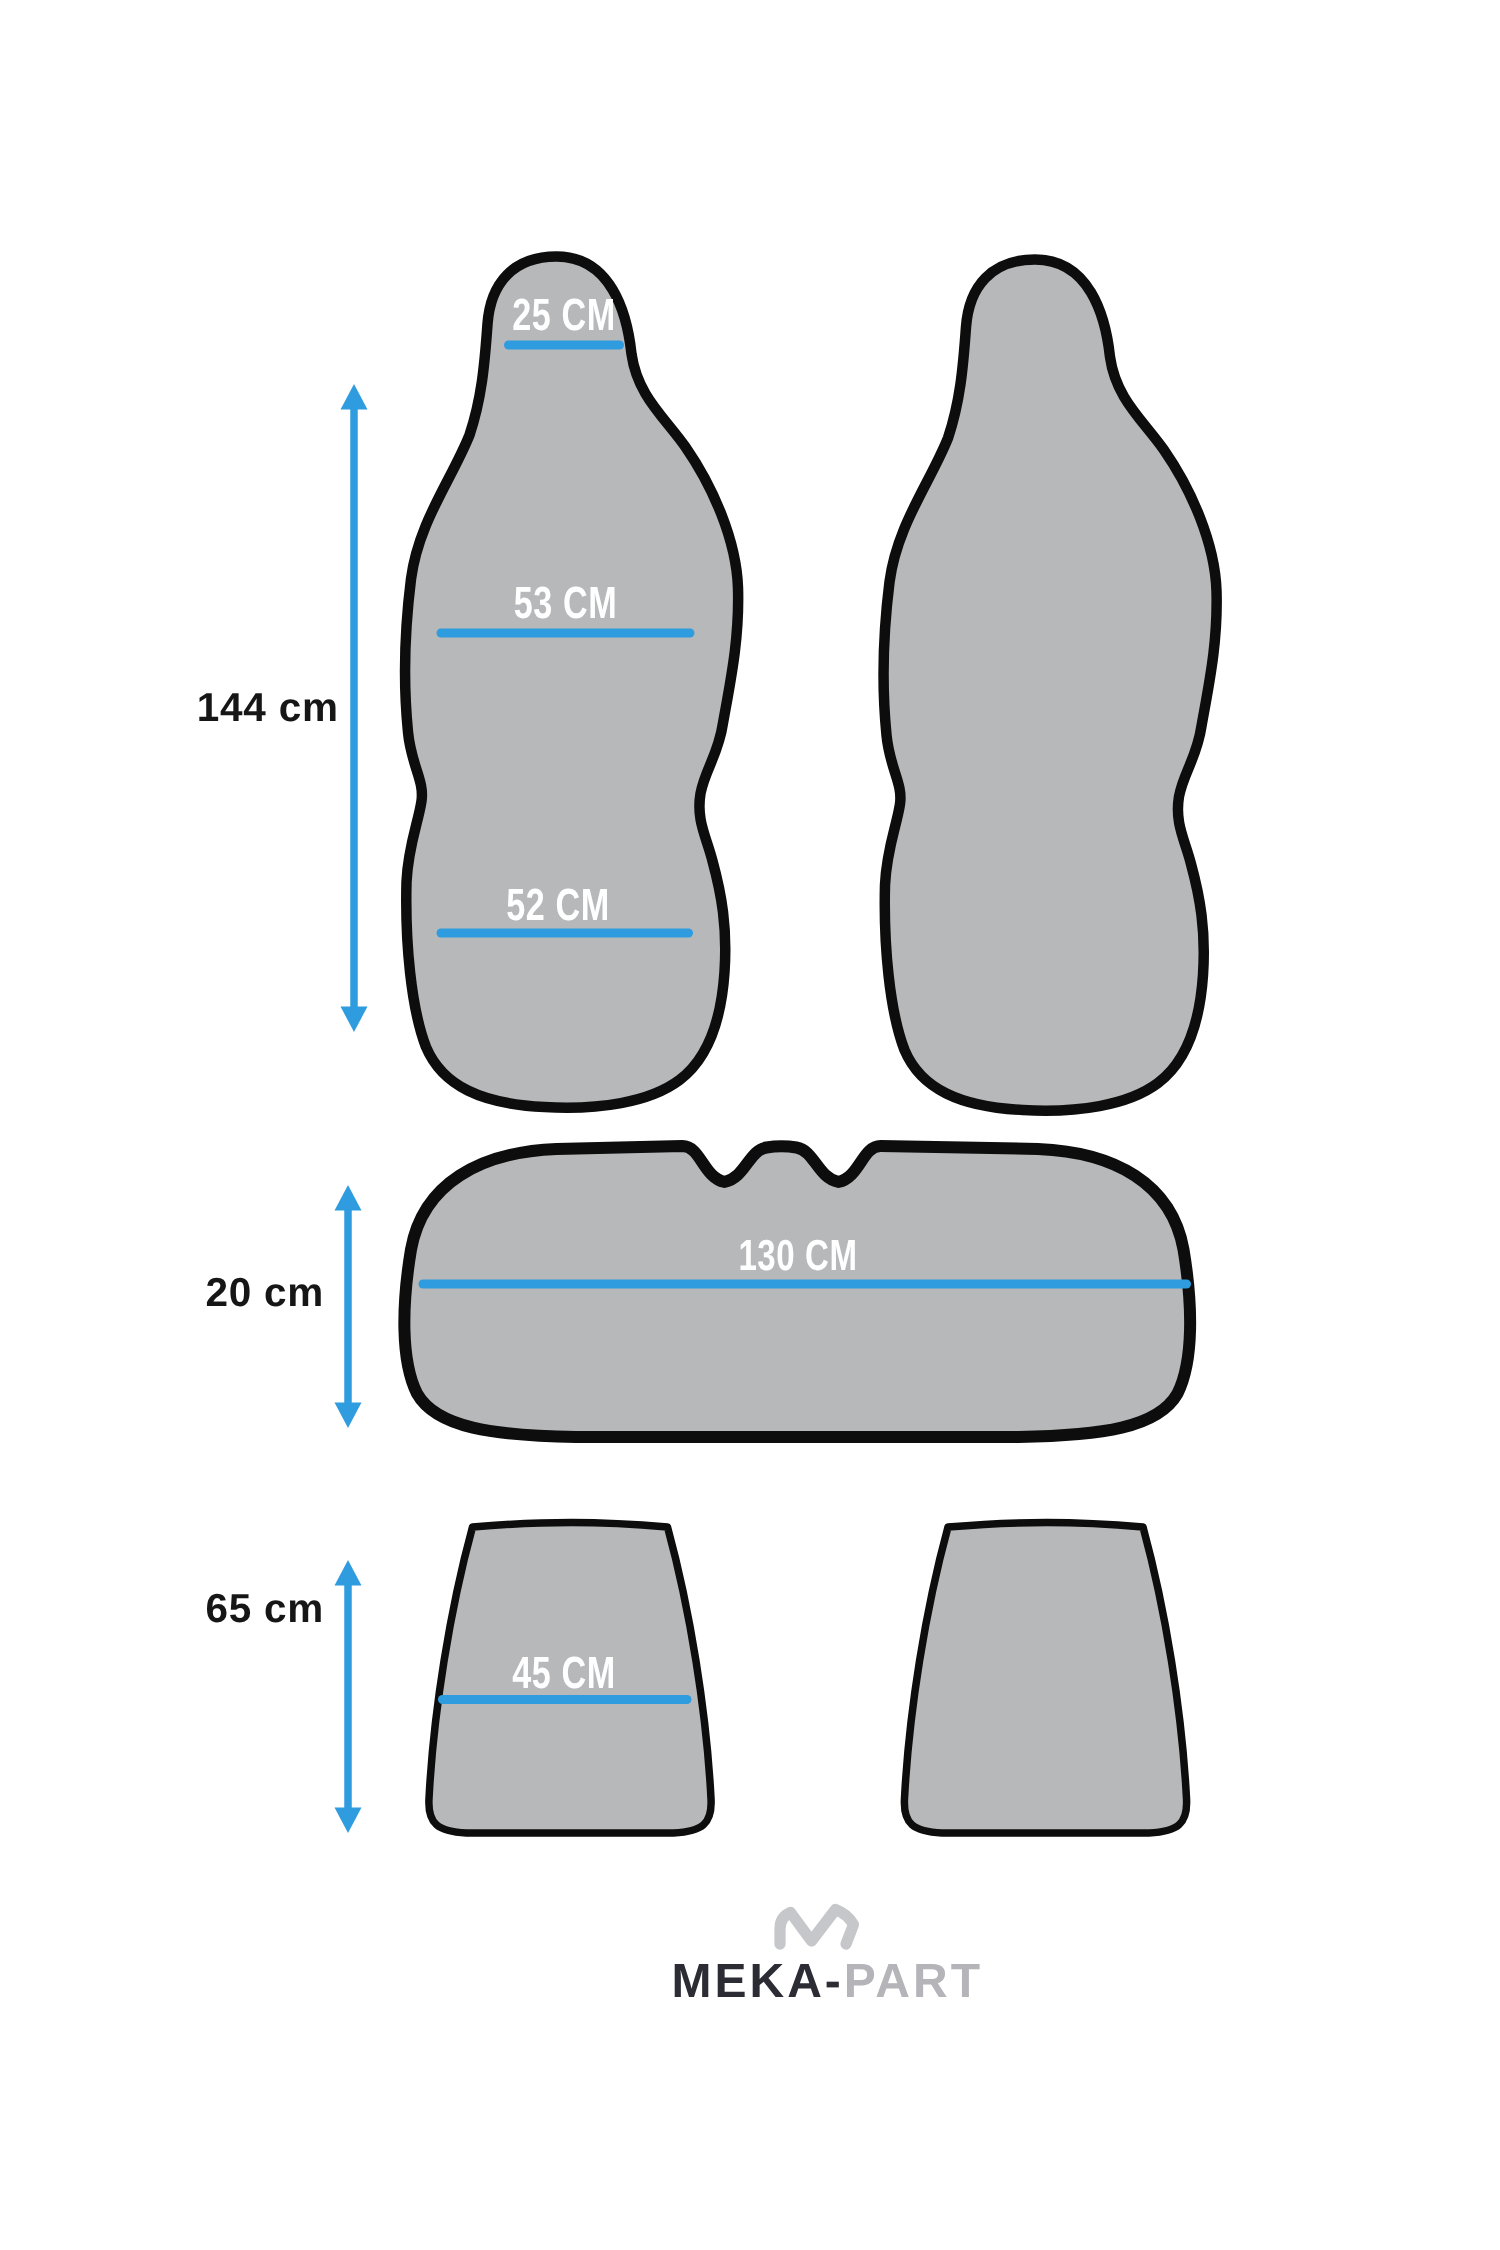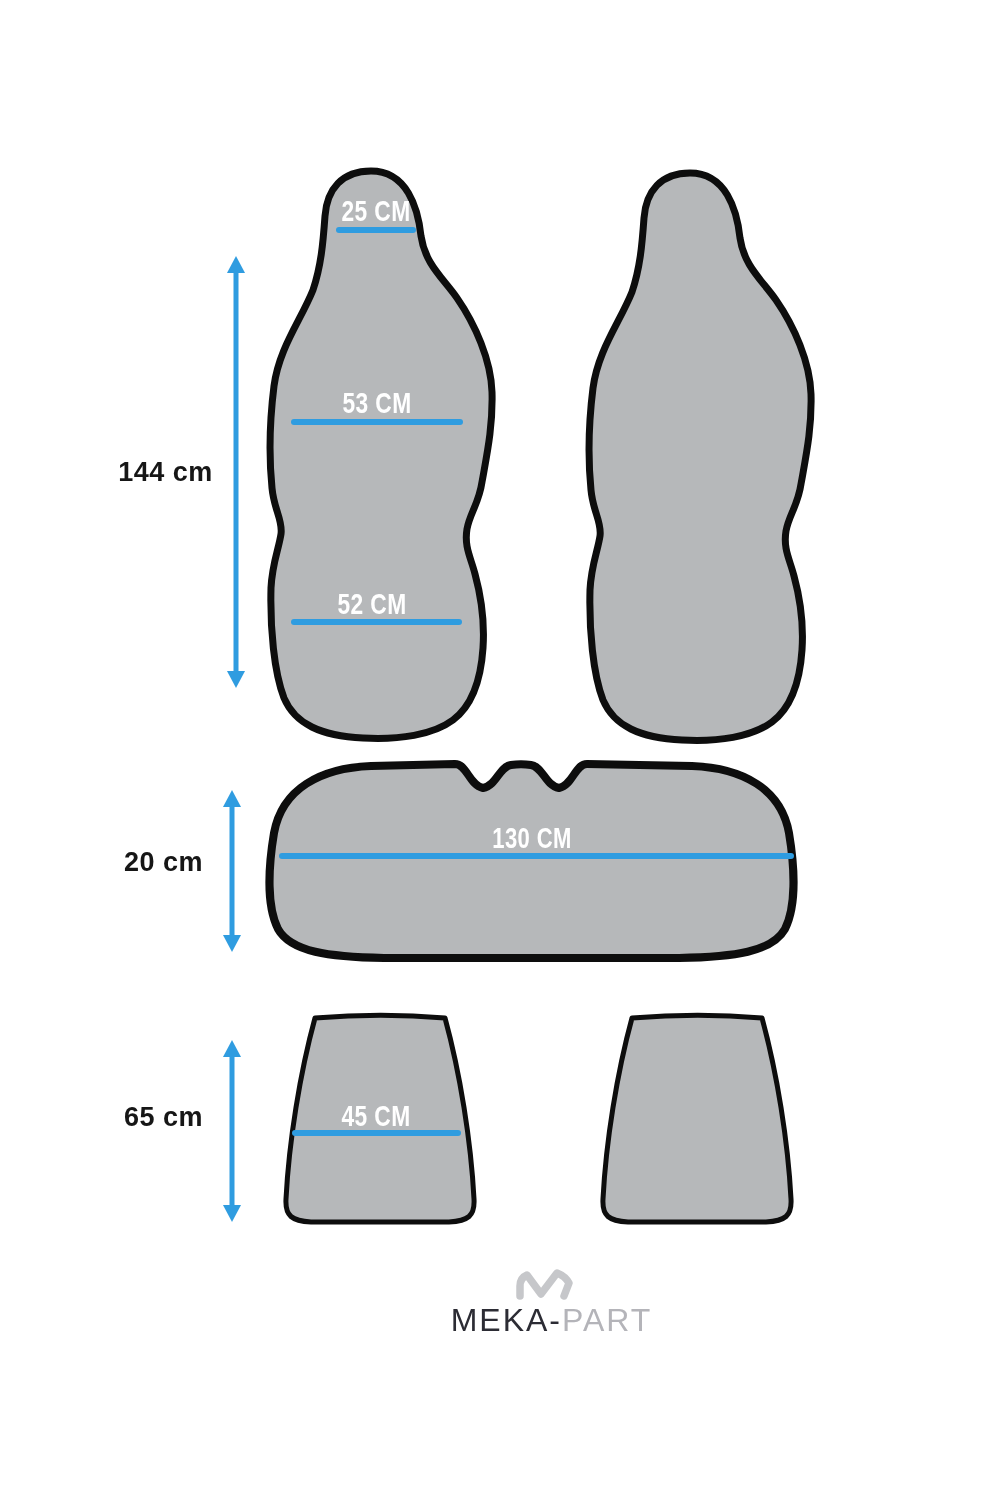--- a/index.html
+++ b/index.html
@@ -24,30 +24,30 @@
   .mline{position:absolute;height:6px;border-radius:3px;background:var(--accent-blue);}
   
   .mlabel{
     position:absolute;color:#ffffff;font-weight:700;font-size:30px;line-height:1;
     white-space:nowrap;transform:translate(-50%,-50%) scaleX(0.76);transform-origin:center;
     letter-spacing:0.5px;
   }
   
   .slabel{
     position:absolute;color:var(--label-color);font-weight:700;font-size:27px;line-height:1;
-    white-space:nowrap;transform:translate(-50%,-50%);letter-spacing:0.5px;
+    white-space:nowrap;transform:translate(-50%,-50%);letter-spacing:0.5px;margin-left:13px;
   }
   
   .arrow-line{stroke:var(--accent-blue);stroke-width:5;}
   .arrow-head{fill:var(--accent-blue);}
   
   .logo-mark-stroke{fill:none;stroke:#c6c7ca;stroke-width:7.5;stroke-linecap:round;stroke-linejoin:round;}
   .wordmark{
     position:absolute;left:513px;top:1320px;transform:translate(-50%,-50%);
-    font-size:32px;font-weight:400;letter-spacing:2px;white-space:nowrap;line-height:1;
+    font-size:32px;font-weight:700;letter-spacing:2px;white-space:nowrap;line-height:1;
   }
   .wordmark .primary{color:var(--logo-dark);}
   .wordmark .secondary{color:var(--logo-gray);}
 </style>
 </head>
 <body>
 
 <div class="canvas">
 
   <svg class="abs" style="left:227px;top:166px;" width="230" height="580" viewBox="0 0 230 580">
@@ -117,21 +117,21 @@
   </svg>
 
   <div class="mlabel" style="left:337px;top:1116px;">45 CM</div>
   <div class="mline" style="left:253px;top:1130px;width:169px;"></div>
 
   <svg class="abs" style="left:180px;top:1038px;" width="26" height="186" viewBox="0 0 26 186">
     <line class="arrow-line" x1="13" y1="16" x2="13" y2="170"></line>
     <polygon class="arrow-head" points="13,2 4,19 22,19"></polygon>
     <polygon class="arrow-head" points="13,184 4,167 22,167"></polygon>
   </svg>
-  <div class="slabel" style="left:125px;top:1117px;">65 cm</div>
+  <div class="slabel" style="left:125px;top:1073px;">65 cm</div>
 
   <svg class="abs" style="left:473px;top:1267px;" width="70" height="34" viewBox="0 0 70 34">
     <path class="logo-mark-stroke" d="M 8 29 L 8 19 Q 8 11 15 8 L 29 27 L 45 6 Q 53 9 57 16 L 52 29"></path>
   </svg>
   <div class="wordmark">
     <span class="primary">MEKA-</span><span class="secondary">PART</span>
   </div>
 
 </div>
 

